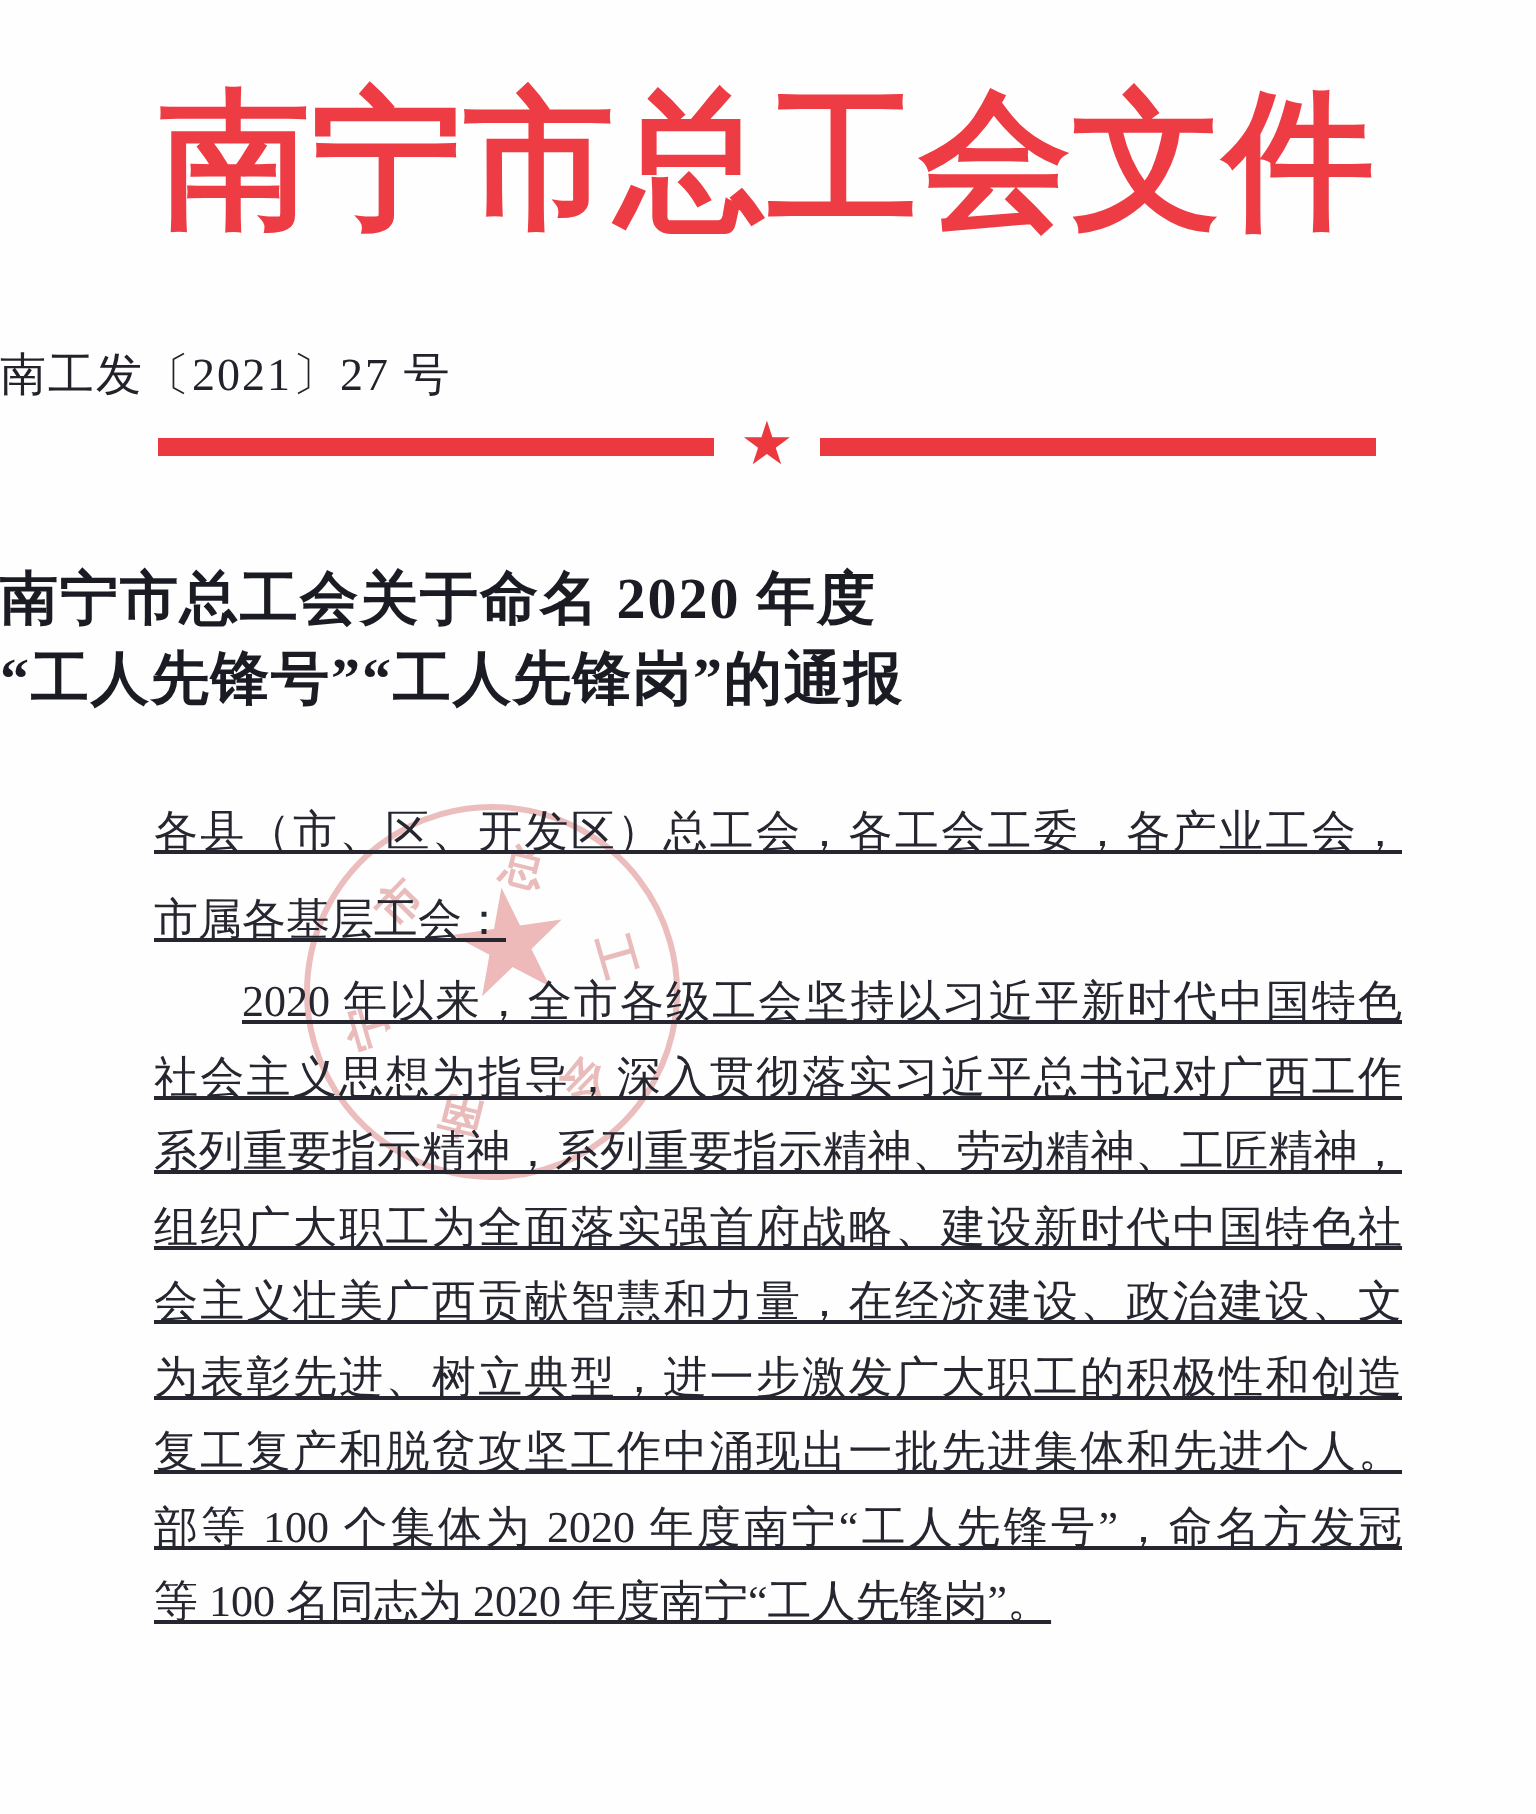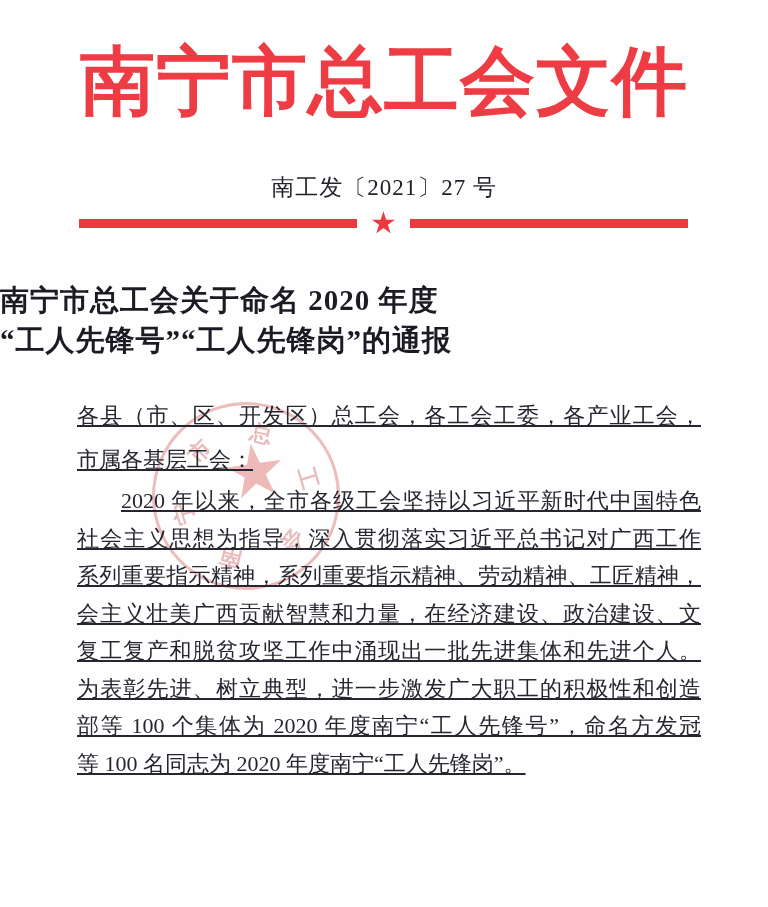--- a/index.html
+++ b/index.html
@@ -23,21 +23,21 @@
     letter-spacing:1px;
     color:#ee3c44;
     line-height:1.3;
     white-space:nowrap;
   }
 
   
   .docnum{
     position:absolute;
     top:172px;left:0;right:0;
-    text-align:center;
+    text-align:left;
     font-size:23px;
     color:#22222b;
     letter-spacing:1px;
   }
 
   
   .divider{
     position:absolute;
     top:210px;left:79px;right:80px;
     height:26px;
@@ -147,20 +147,21 @@
       <span class="ring-char" style="transform: rotate(90deg) translateY(-64px);">工</span>
       <span class="ring-char" style="transform: rotate(150deg) translateY(-64px);">会</span>
     </div>
 
   <div class="body-text">
     <div class="line p1">各县（市、区、开发区）总工会，各工会工委，各产业工会，</div>
     <div class="line p1 last">市属各基层工会：</div>
     <div class="line indent">2020 年以来，全市各级工会坚持以习近平新时代中国特色</div>
     <div class="line">社会主义思想为指导，深入贯彻落实习近平总书记对广西工作</div>
     <div class="line">系列重要指示精神，系列重要指示精神、劳动精神、工匠精神，</div>
+    <div class="line">组织广大职工为全面落实强首府战略、建设新时代中国特色社</div>
     <div class="line">会主义壮美广西贡献智慧和力量，在经济建设、政治建设、文</div>
+    <div class="line">为表彰先进、树立典型，进一步激发广大职工的积极性和创造</div>
     <div class="line">复工复产和脱贫攻坚工作中涌现出一批先进集体和先进个人。</div>
-    <div class="line">为表彰先进、树立典型，进一步激发广大职工的积极性和创造</div>
     <div class="line">部等 100 个集体为 2020 年度南宁“工人先锋号”，命名方发冠</div>
     <div class="line last">等 100 名同志为 2020 年度南宁“工人先锋岗”。</div>
   </div>
 
 </div>
 
 </body></html>

